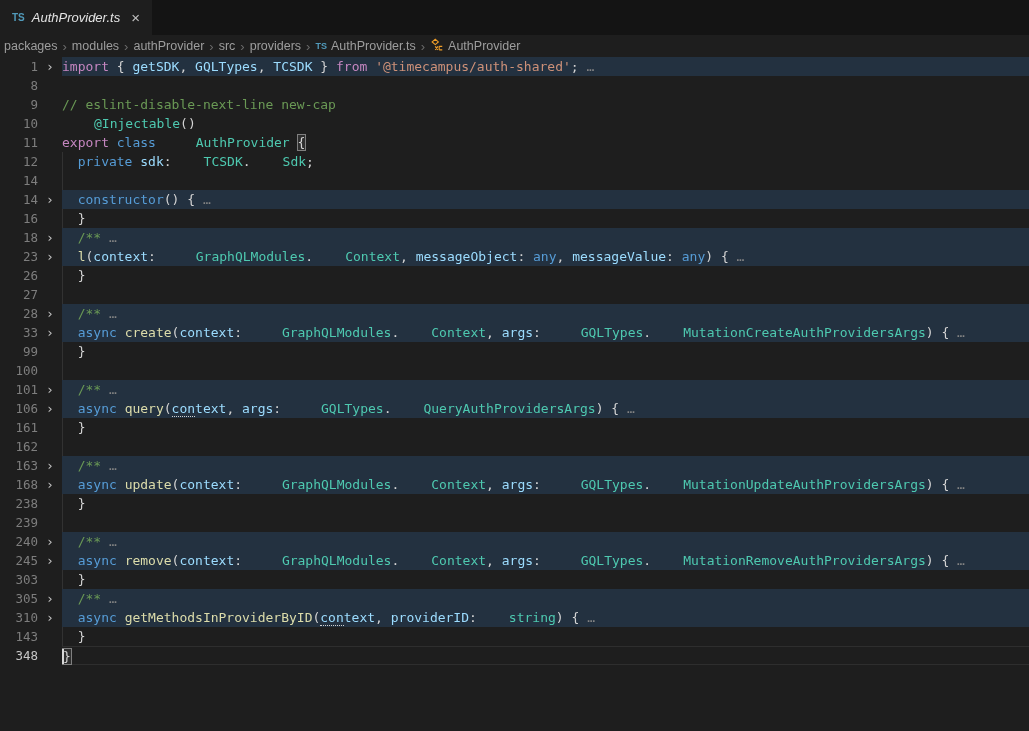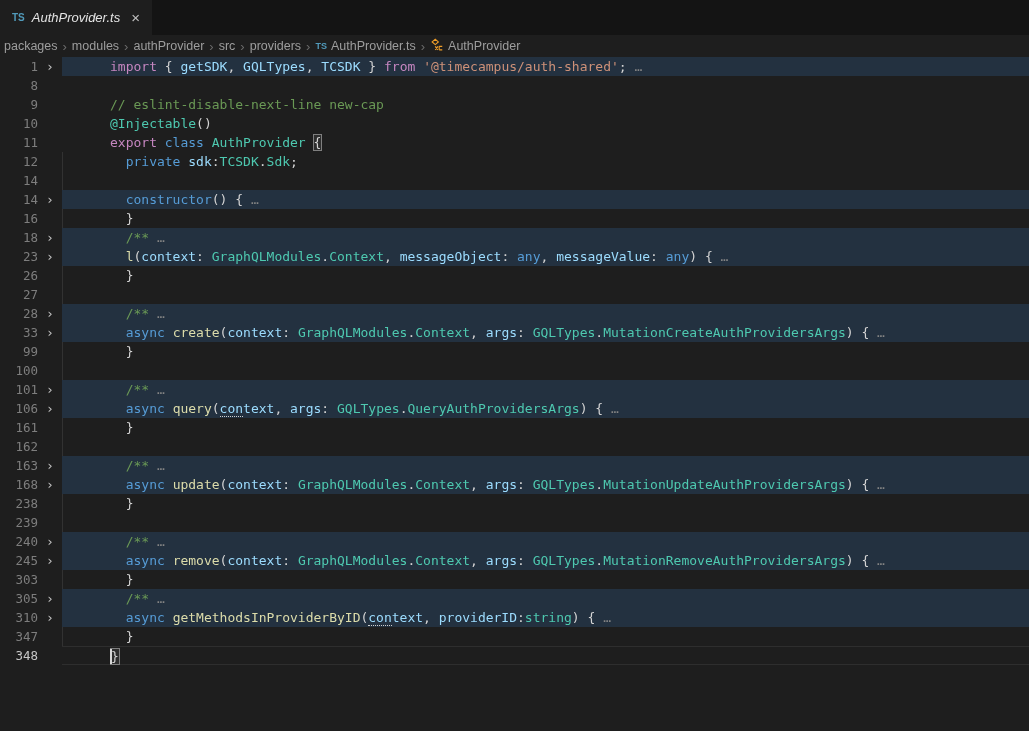--- a/index.html
+++ b/index.html
@@ -18,30 +18,30 @@
   .crumb { display:flex; align-items:center; gap:4px; cursor:pointer; }
   .crumb-sep { color:#6b6b6b; margin:0 5px; font-size:13px; }
   .crumb .ts-icon { font-size:9px; }
   .class-icon { display:inline-block; width:14px; height:14px; }
 
   
   .editor { height:674px; background:#1e1e1e; font-family:"DejaVu Sans Mono", monospace; font-size:13px; position:relative; }
   .row { display:flex; height:19px; line-height:19px; }
   .num { width:38px; text-align:right; color:#7e7e7e; font-size:12.5px; flex:none; user-select:none; }
   .foldcol { width:24px; text-align:center; color:#c5c5c5; font-size:13px; flex:none; cursor:pointer; }
-  .code { flex:1; position:relative; white-space:pre; color:#d4d4d4;padding-left:48px; }
+  .code { flex:1; position:relative; white-space:pre; color:#d4d4d4; }
   .row.hl .code { background:#233140; }
   .row.active .code { border-top:1px solid #2e2e2e; border-bottom:1px solid #2e2e2e; }
   .row.active .num { color:#c6c6c6;padding-left:14px; }
   .code.guide::before { content:''; position:absolute; left:0; top:0; bottom:0; width:1px; background:#323232; }
 
   .tk-k1 { color:#C586C0; }
   .tk-k2 { color:#569CD6; }
   .tk-v  { color:#9CDCFE; }
-  .tk-t  { color:#4EC9B0; }
+  .tk-t  { color:#4EC9B0;margin-left:32px; }
   .tk-f  { color:#DCDCAA; }
   .tk-c  { color:#6A9955; }
   .tk-s  { color:#CE9178; }
   .tk-p  { color:#D4D4D4; }
   .tk-e  { color:#848484; }
   .tk-bm { color:#d4d4d4; outline:1px solid #7f7f7f; background:rgba(120,120,120,0.18); }
   .tk-hint { border-bottom:1px dotted #cfcfcf; }
   .cursor { display:inline-block; width:2px; height:15px; background:#d8d8d8; vertical-align:middle; margin-right:-1px; position:relative; top:-1px; }
 </style>
 </head>
@@ -237,21 +237,21 @@
         <span class="num">305</span>
         <span class="foldcol">›</span>
         <span class="code"><span class="tk-p">  </span><span class="tk-c">/** </span><span class="tk-e">…</span></span>
       </div>
       <div class="row hl">
         <span class="num">310</span>
         <span class="foldcol">›</span>
         <span class="code"><span class="tk-p">  </span><span class="tk-k2">async </span><span class="tk-f">getMethodsInProviderByID</span><span class="tk-p">(</span><span class="tk-v tk-hint">con</span><span class="tk-v">text</span><span class="tk-p">, </span><span class="tk-v">providerID</span><span class="tk-p">:</span><span class="tk-t">string</span><span class="tk-p">) { </span><span class="tk-e">…</span></span>
       </div>
       <div class="row">
-        <span class="num">347</span>
+        <span class="num">143</span>
         <span class="foldcol"></span>
         <span class="code guide"><span class="tk-p">  }</span></span>
       </div>
       <div class="row active">
         <span class="num">348</span>
         <span class="foldcol"></span>
         <span class="code"><span class="cursor"></span><span class="tk-bm">}</span></span>
       </div>
     </div>
 

